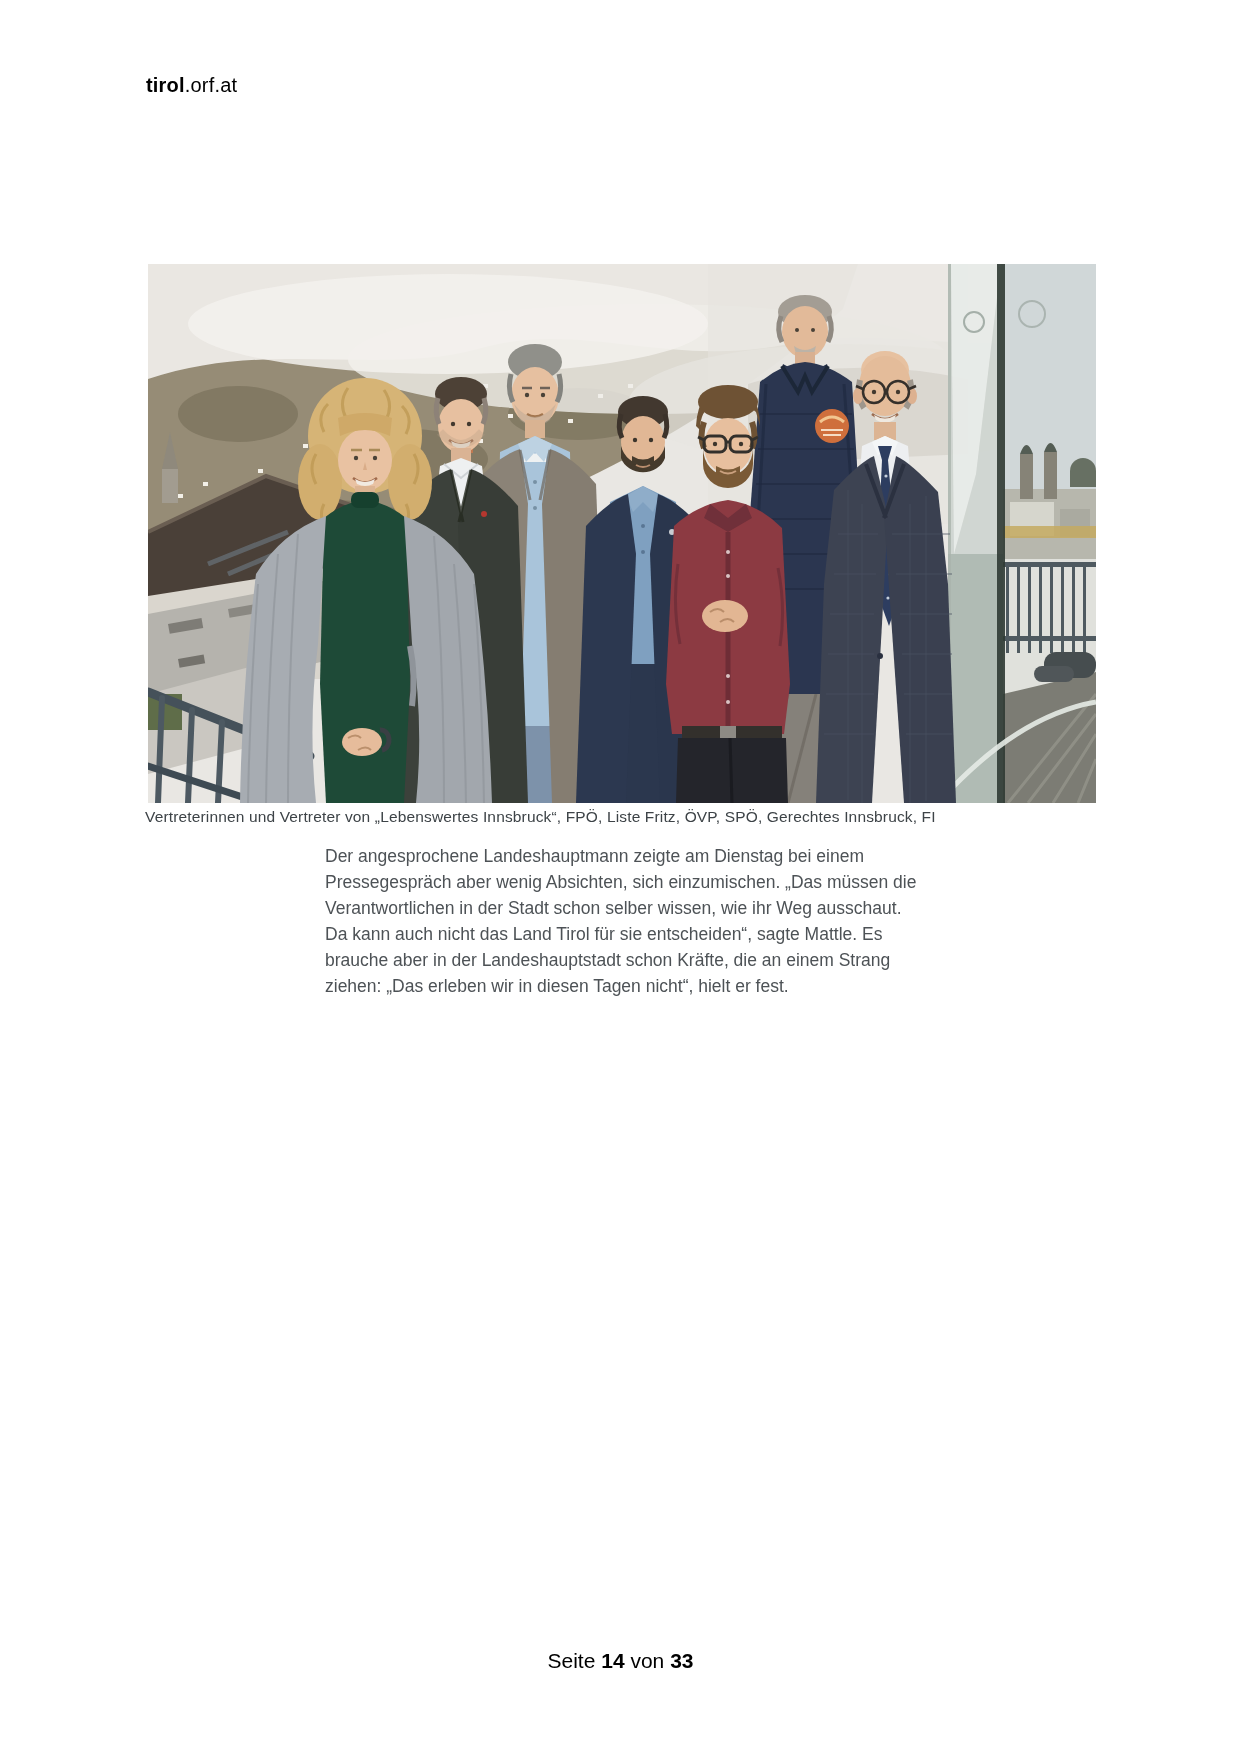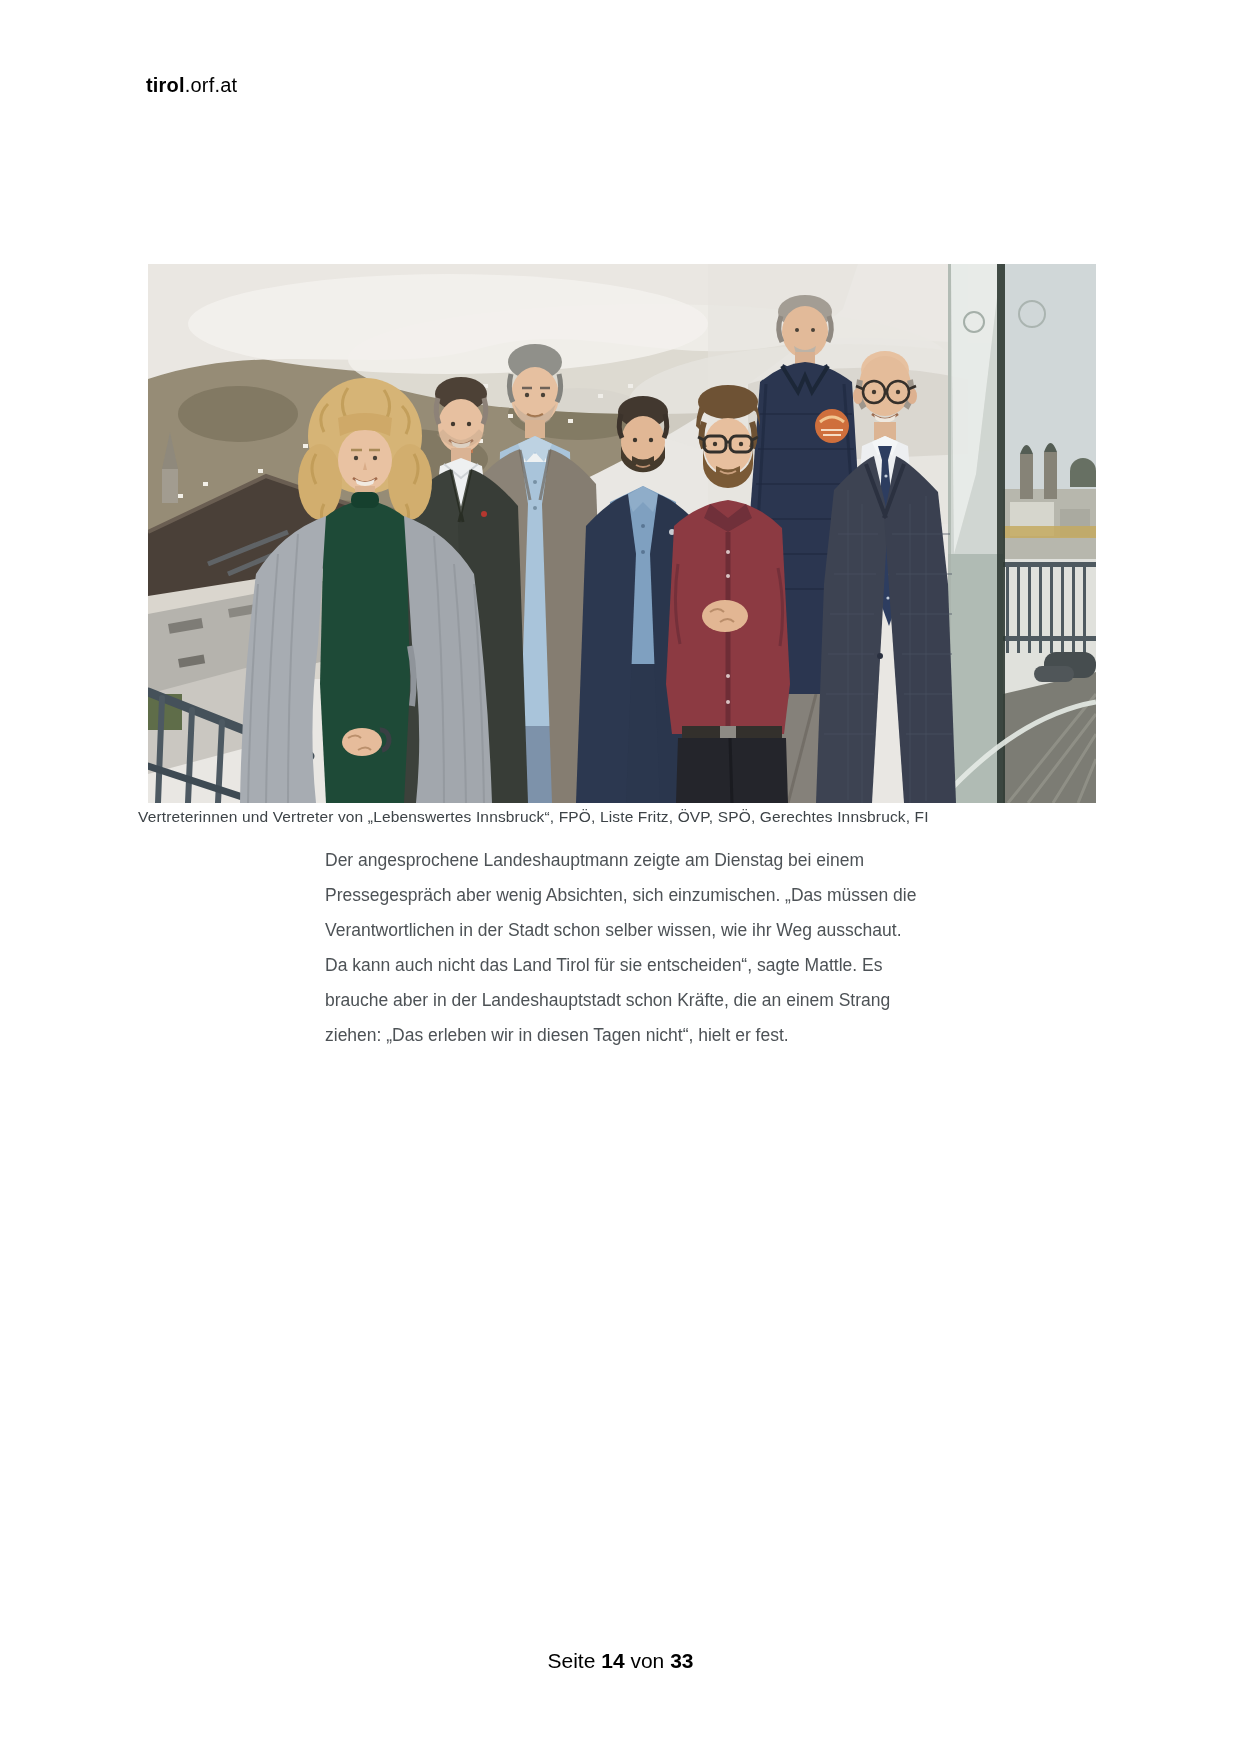--- a/index.html
+++ b/index.html
@@ -18,26 +18,26 @@
   .photo-credit{
     position:absolute;left:148px;top:242px;width:948px;
     text-align:right;font-size:13px;color:#b7bec5;letter-spacing:.2px;
   }
   .photo-frame{
     position:absolute;left:148px;top:264px;width:948px;height:539px;
     background:#e9e7e3;overflow:hidden;
   }
   .photo-frame svg{display:block;}
   .photo-caption{
-    position:absolute;left:138px;top:808px;width:950px;
+    position:absolute;left:145px;top:808px;width:950px;
     font-size:15.5px;color:#3d4347;font-weight:500;letter-spacing:.15px;
   }
   .article-paragraph{
     position:absolute;left:325px;top:843px;width:600px;
-    font-size:17.5px;line-height:35px;color:#4d5256;
+    font-size:17.5px;line-height:26px;color:#4d5256;
   }
   .page-footer{
     position:absolute;left:0;top:1649px;width:1241px;
     text-align:center;font-size:21px;color:#000;
   }
   .page-footer .num{font-weight:700;}
 </style>
 </head>
 <body>
 

